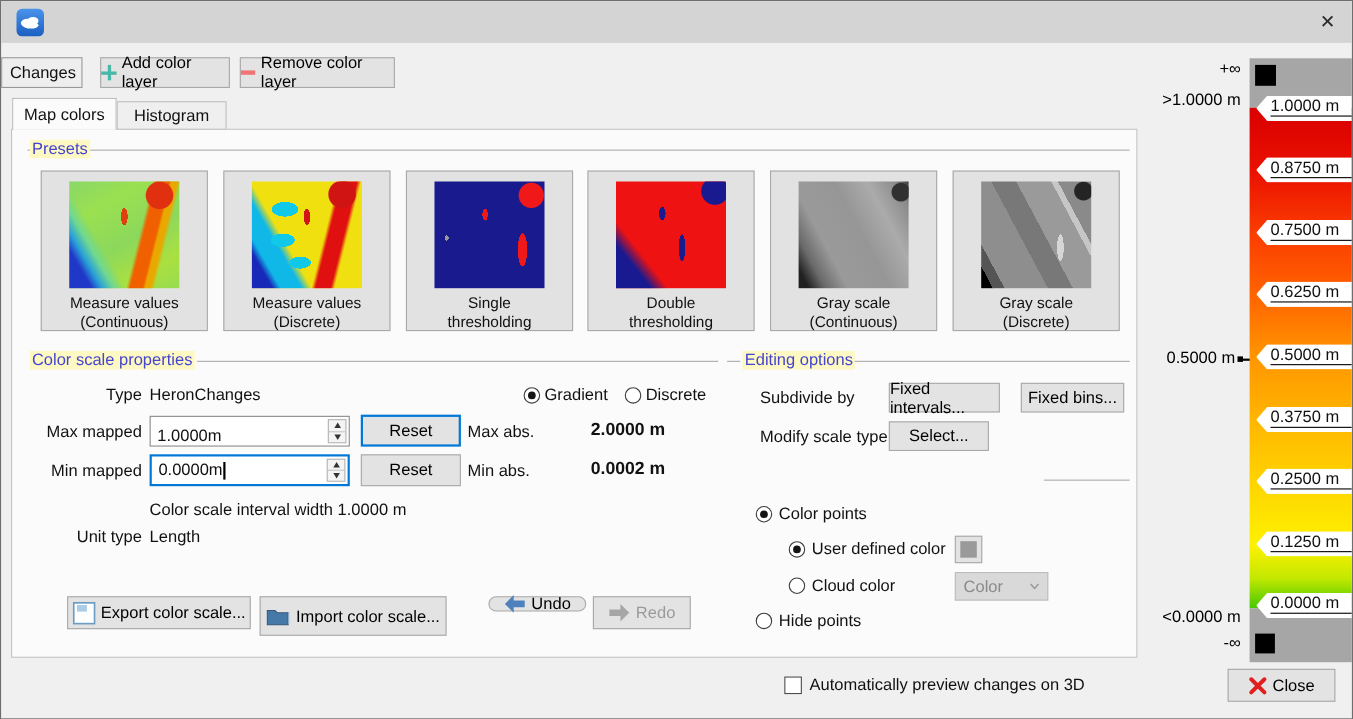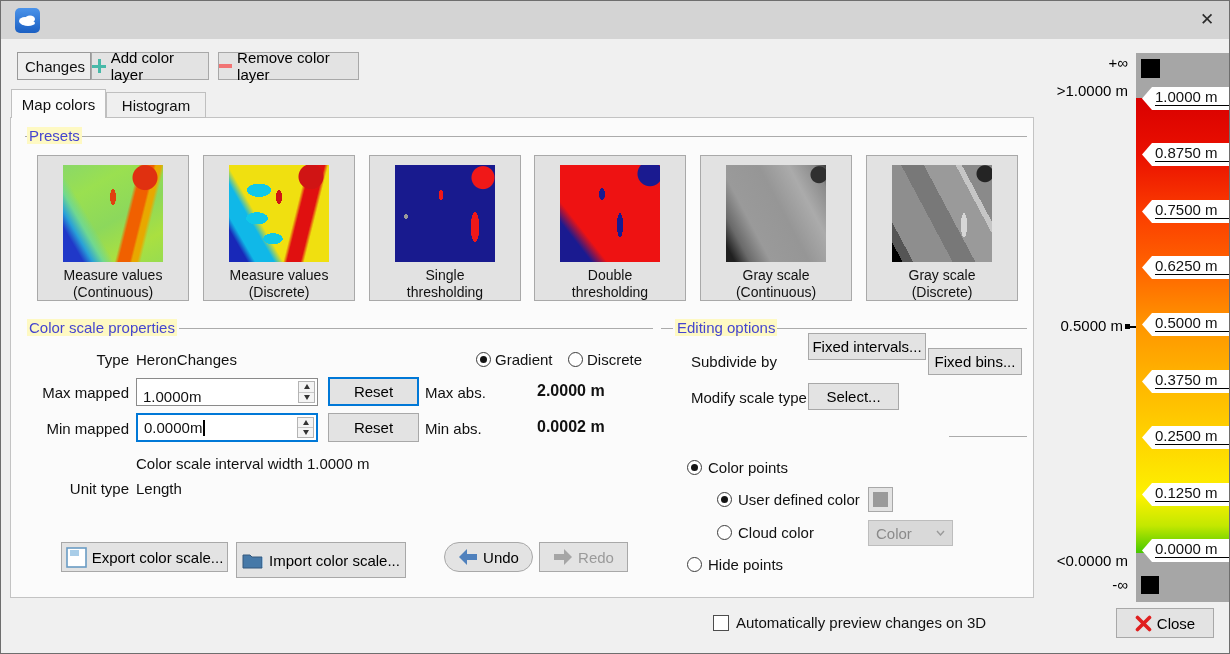--- a/index.html
+++ b/index.html
@@ -121,21 +121,21 @@
     <div class="abs title-icon">
       <svg width="25" height="25" viewBox="0 0 25 25">
         <ellipse cx="10" cy="13" rx="6" ry="4" fill="#ffffff"></ellipse>
         <ellipse cx="15" cy="11" rx="5" ry="3.6" fill="#ffffff"></ellipse>
         <ellipse cx="13" cy="15" rx="7" ry="3" fill="#ffffff"></ellipse>
       </svg>
     </div>
     <div class="abs close-x">✕</div>
   </div>
 
-  <div class="abs combo" style="left:16px;top:51px;width:74px;height:28px;">
+  <div class="abs combo" style="left:0;top:51px;width:74px;height:28px;">
     <span>Changes</span>
     <svg class="chev" viewBox="0 0 9 6">
       <polyline points="1,1 4.5,5 8,1" fill="none" stroke="#444" stroke-width="1.4"></polyline>
     </svg>
   </div>
   <div class="abs btn" style="left:217px;top:51px;width:141px;height:28px;">
     <span class="minus-icon"></span>
     <span>Remove color layer</span>
   </div>
   <div class="abs btn" style="left:90px;top:51px;width:118px;height:28px;">
@@ -237,39 +237,39 @@
     </svg>
     <span>Export color scale...</span>
   </div>
   <div class="abs btn" style="left:235px;top:541px;width:170px;height:36px;">
     <svg width="22" height="19" viewBox="0 0 22 19">
       <path d="M1 4 L8 4 L10 6 L20 6 L20 17 L1 17 Z" fill="#4679a8" stroke="#35597c" stroke-width="1"></path>
       <path d="M20 6 L21 6 L21 16 L20 17 Z" fill="#9dbdd8"></path>
     </svg>
     <span>Import color scale...</span>
   </div>
-  <div class="abs btn" style="left:443px;top:541px;width:89px;height:30px;border-radius:15px;">
+  <div class="abs btn" style="left:443px;top:541px;width:89px;height:14px;border-radius:15px;">
     <svg width="20" height="18" viewBox="0 0 20 18">
       <path d="M9 1 L9 6 L19 6 L19 12 L9 12 L9 17 L1 9 Z" fill="#4f81bd"></path>
     </svg>
     <span>Undo</span>
   </div>
   <div class="abs btn disabled" style="left:538px;top:541px;width:89px;height:30px;">
     <svg width="20" height="18" viewBox="0 0 20 18">
       <path d="M11 1 L11 6 L1 6 L1 12 L11 12 L11 17 L19 9 Z" fill="#a6a6a6"></path>
     </svg>
     <span>Redo</span>
   </div>
 
   <div class="abs gline" style="left:660px;top:327px;width:12px;"></div>
   <div class="abs gline" style="left:758px;top:327px;width:268px;"></div>
   <div class="abs glabel" style="left:674px;top:318px;">Editing options</div>
 
   <div class="abs" style="left:690px;top:352px;">Subdivide by</div>
-  <div class="abs btn" style="left:807px;top:332px;width:118px;height:27px;">Fixed intervals...</div>
+  <div class="abs btn" style="left:807px;top:347px;width:101px;height:27px;">Fixed intervals...</div>
   <div class="abs btn" style="left:927px;top:347px;width:94px;height:27px;">Fixed bins...</div>
 
   <div class="abs" style="left:690px;top:388px;">Modify scale type</div>
   <div class="abs btn" style="left:807px;top:382px;width:91px;height:27px;">Select...</div>
 
   <div class="abs gline" style="left:948px;top:435px;width:78px;"></div>
 
   <div class="abs radio checked" style="left:686px;top:459px;"></div>
   <div class="abs" style="left:707px;top:458px;">Color points</div>
 

